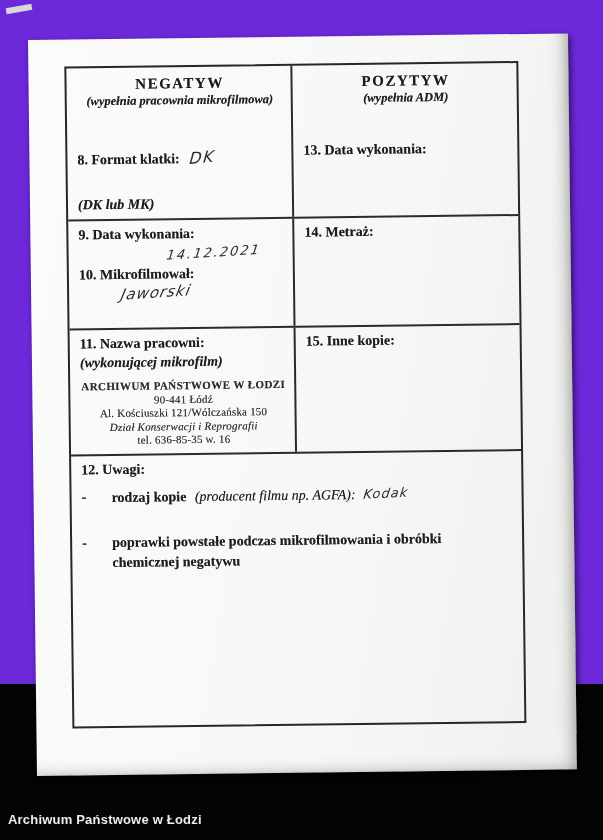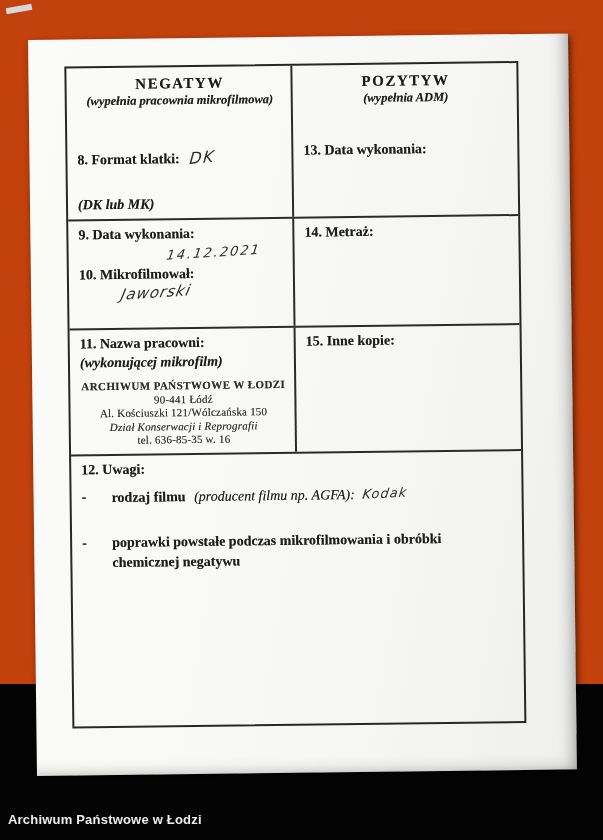--- a/index.html
+++ b/index.html
@@ -3,21 +3,21 @@
 <meta charset="utf-8">
 <style>
   html, body { margin: 0; padding: 0; }
   body {
     width: 603px; height: 840px;
     background: #040404;
     position: relative;
     overflow: hidden;
     font-family: "Liberation Serif", "DejaVu Serif", serif;
   }
-  .stage { position: absolute; inset: 0; width: 603px; height: 684px; background: #c2410c; }
+  .stage { position: absolute; inset: 0; width: 603px; height: 684px; background: #6d28d9; }
 
   
   .sliver {
     position: absolute; left: 6px; top: 6px; width: 26px; height: 6px;
     background: #d8d8d6; transform: rotate(-10deg);
   }
 
   .paper {
     position: absolute; left: 28px; top: 40px;
     width: 540px; height: 736px;
@@ -150,21 +150,21 @@
         </div>
       </div>
 
       <div class="trow r4">
         <div class="uwagi">
           <div class="field-label">12. Uwagi:</div>
 
           <div class="uwagi-item ui1">
             <span class="dash">-</span>
             <span>
-              <span class="ui-bold">rodzaj filmu</span>
+              <span class="ui-bold">rodzaj kopie</span>
               <span class="ui-italic">(producent filmu np. AGFA):</span>
               <span class="hand hand-film">Kodak</span>
             </span>
           </div>
 
           <div class="uwagi-item ui2">
             <span class="dash">-</span>
             <span class="ui-bold">
               <span>poprawki powstałe podczas mikrofilmowania i obróbki</span><br>
               <span>chemicznej negatywu</span>

